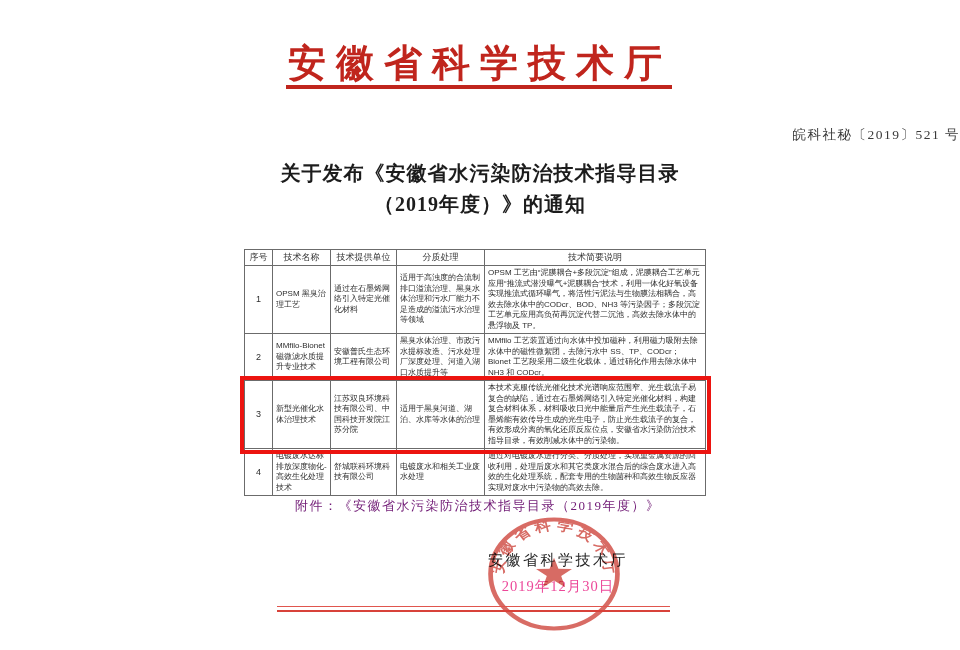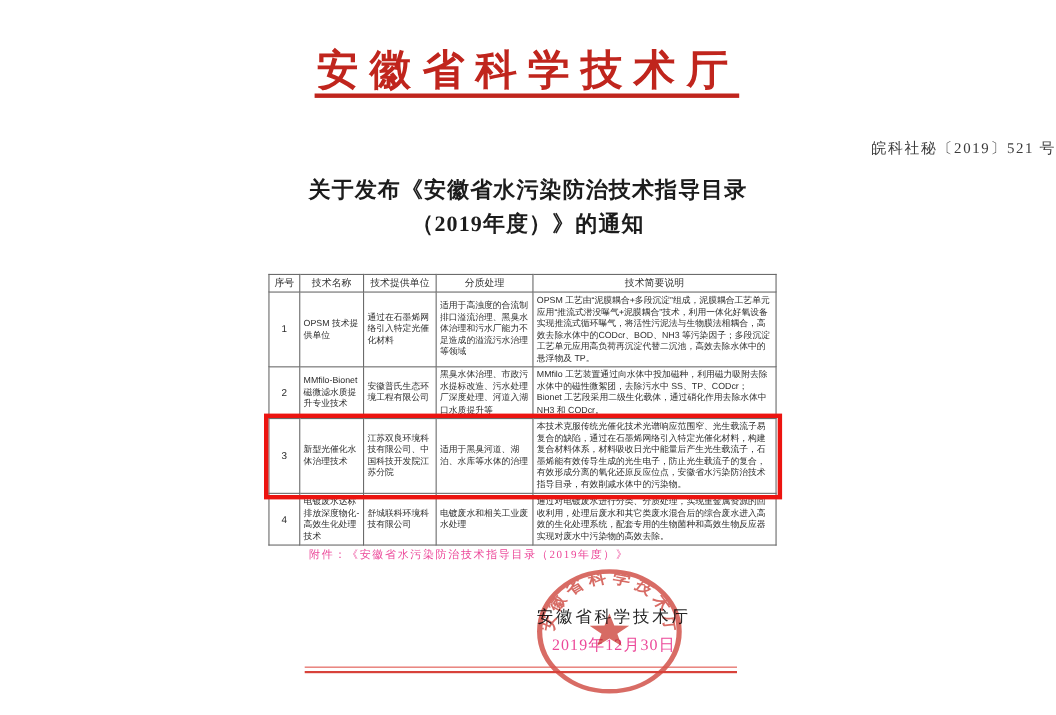--- a/index.html
+++ b/index.html
@@ -62,22 +62,22 @@
   .col-no { width:28px; }
   .col-name { width:58px; }
   .col-provider { width:66px; }
   .col-scope { width:88px; }
   .col-desc { width:auto; }
   td.cell-no { text-align:center; font-size:9px; }
   tr.highlight { outline:4px solid #ec1410; outline-offset:1px; }
 
   
   .attachment-line {
-    position:absolute; top:497px; left:281px;
-    font-size:10px; color:#ec4899; letter-spacing:1.5px;
+    position:absolute; top:497px; left:295px;
+    font-size:13px; color:#701a75; letter-spacing:1.5px;
   }
   .issuer-name {
     position:absolute; top:551px; left:468px; width:180px;
     text-align:center; font-size:15px; color:#262626; letter-spacing:2.5px;
   }
   .issue-date {
     position:absolute; top:577px; left:468px; width:180px;
     text-align:center; font-size:14.5px; color:#ec4899; letter-spacing:1px;
   }
   .official-seal {
@@ -121,21 +121,21 @@
           <th>序号</th>
           <th>技术名称</th>
           <th>技术提供单位</th>
           <th>分质处理</th>
           <th>技术简要说明</th>
         </tr>
       </thead>
       <tbody>
         <tr>
           <td class="cell-no">1</td>
-          <td>OPSM 技术提供单位</td>
+          <td>OPSM 黑臭治理工艺</td>
           <td>通过在石墨烯网络引入特定光催化材料</td>
           <td>适用于高浊度的合流制排口溢流治理、黑臭水体治理和污水厂能力不足造成的溢流污水治理等领域</td>
           <td>OPSM 工艺由“泥膜耦合+多段沉淀”组成，泥膜耦合工艺单元应用“推流式潜没曝气+泥膜耦合”技术，利用一体化好氧设备实现推流式循环曝气，将活性污泥法与生物膜法相耦合，高效去除水体中的CODcr、BOD、NH3 等污染因子；多段沉淀工艺单元应用高负荷再沉淀代替二沉池，高效去除水体中的悬浮物及 TP。</td>
         </tr>
         <tr>
           <td class="cell-no">2</td>
           <td>MMfilo-Bionet 磁微滤水质提升专业技术</td>
           <td>安徽普氏生态环境工程有限公司</td>
           <td>黑臭水体治理、市政污水提标改造、污水处理厂深度处理、河道入湖口水质提升等</td>
           <td>MMfilo 工艺装置通过向水体中投加磁种，利用磁力吸附去除水体中的磁性微絮团，去除污水中 SS、TP、CODcr；Bionet 工艺段采用二级生化载体，通过硝化作用去除水体中 NH3 和 CODcr。</td>

